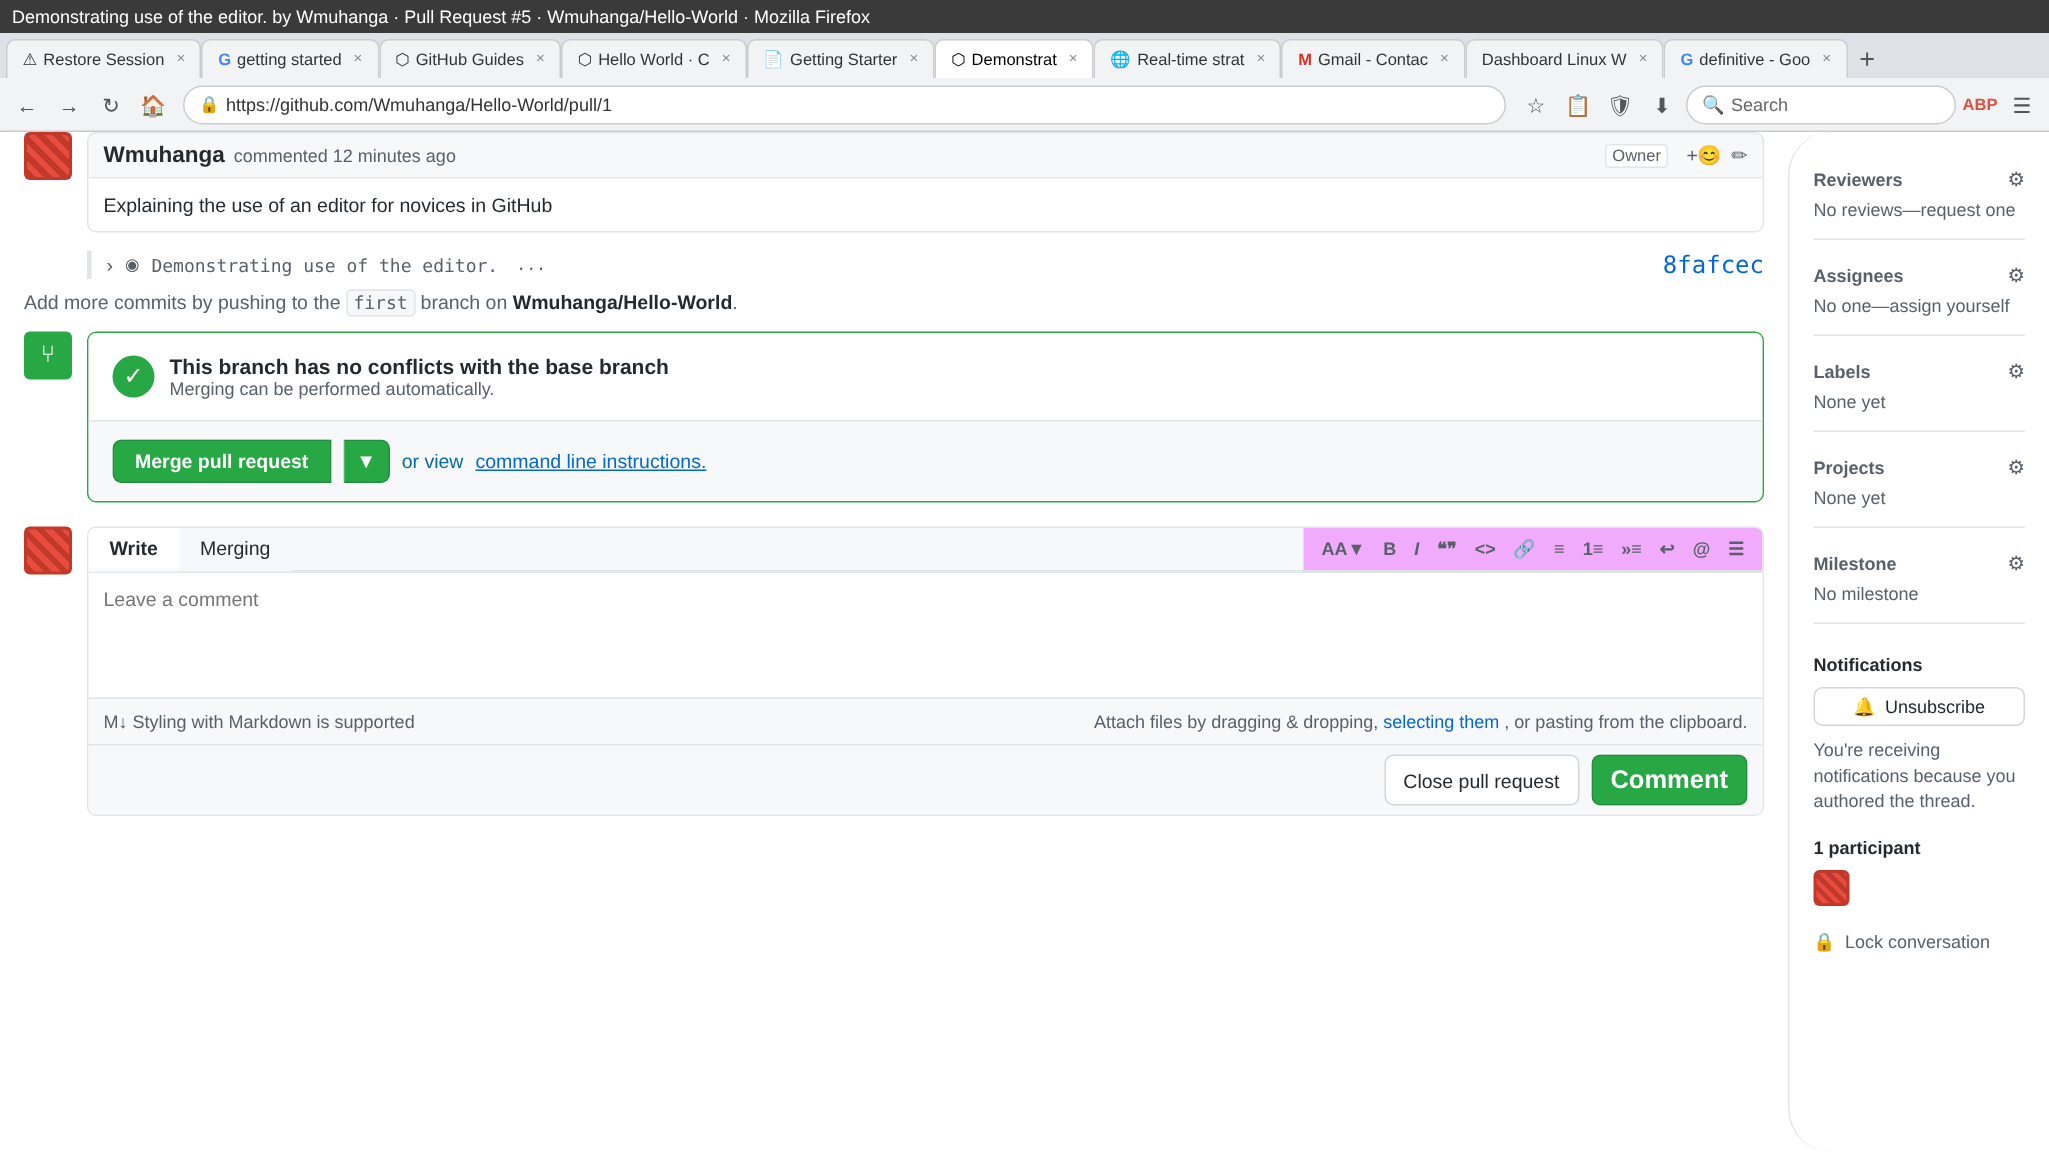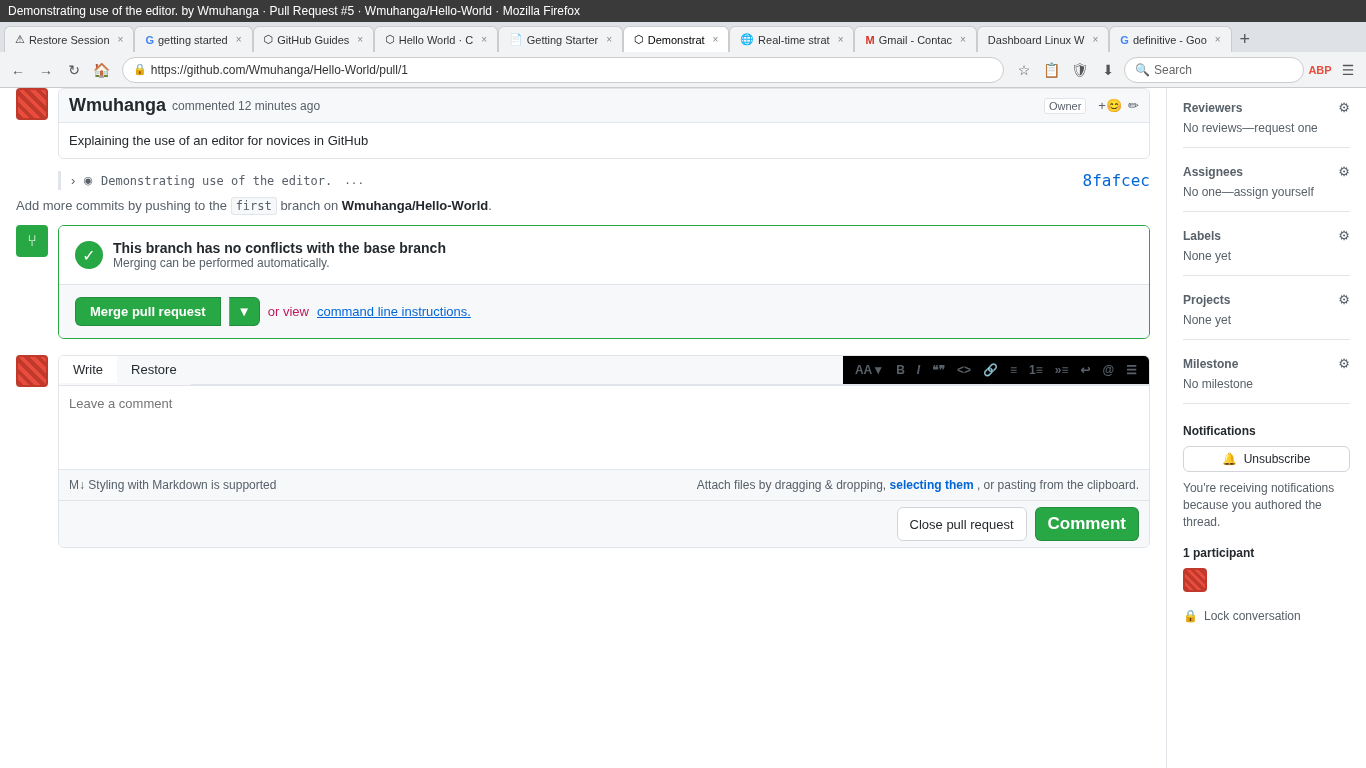--- a/index.html
+++ b/index.html
@@ -89,29 +89,29 @@
       background: #fff;
       color: #000;
     }
     .tab-close { font-size: 10px; color: #888; cursor: pointer; margin-left: 4px; }
     .tab-new { width: 26px; height: 26px; display: flex; align-items: center; justify-content: center; font-size: 18px; cursor: pointer; color: #555; }
 
     
     .page { background: #fff; height: calc(768px - 22px - 36px - 30px); display: flex; flex-direction: column; overflow: hidden; }
     .main-layout { display: flex; flex: 1; overflow: hidden; }
     .content-area { flex: 1; overflow-y: auto; padding: 0 16px 16px 16px; }
-    .sidebar { width: 200px; padding: 12px 16px; border-left: 1px solid #e1e4e8; overflow-y: auto; flex-shrink: 0; }
+    .sidebar { width: 174px; padding: 24px 16px; border-left: 1px solid #e1e4e8; overflow-y: auto; flex-shrink: 0; border-radius: 29px; }
 
     
     .comment-block { display: flex; gap: 10px; margin-bottom: 12px; }
     .avatar-placeholder { width: 32px; height: 32px; background: #c0392b; border-radius: 4px; flex-shrink: 0; display: flex; align-items: center; justify-content: center; }
     .avatar-inner { width: 28px; height: 28px; background: repeating-linear-gradient(45deg, #c0392b, #c0392b 4px, #e74c3c 4px, #e74c3c 8px); border-radius: 3px; }
     .comment-box { flex: 1; border: 1px solid #e1e4e8; border-radius: 6px; overflow: hidden; background: #f6f8fa; }
     .comment-header { background: #f6f8fa; border-bottom: 1px solid #e1e4e8; padding: 6px 10px; display: flex; align-items: center; gap: 6px; }
-    .comment-author { font-weight: 600; font-size: 18px; }
+    .comment-author { font-weight: 600; font-size: 15px; }
     .comment-time { color: #586069; font-size: 12px; }
     .owner-badge { background: #fff; border: 1px solid #e1e4e8; border-radius: 3px; padding: 1px 4px; font-size: 11px; color: #586069; margin-left: auto; }
     .comment-body { padding: 10px; background: #fff; font-size: 13px; }
 
     
     .commit-ref { display: flex; gap: 8px; margin: 8px 0 8px 42px; align-items: center; border-left: 3px solid #e1e4e8; padding-left: 10px; }
     .commit-msg { font-family: monospace; font-size: 12px; color: #586069; }
     .commit-hash { font-family: monospace; font-size: 16px; color: #0366d6; }
 
     
@@ -124,35 +124,35 @@
     .merge-icon-wrap { width: 32px; height: 32px; background: #28a745; border-radius: 4px; display: flex; align-items: center; justify-content: center; flex-shrink: 0; }
     .merge-icon-inner { width: 28px; height: 28px; background: #28a745; border-radius: 3px; display: flex; align-items: center; justify-content: center; color: #fff; font-size: 16px; }
     .merge-box { flex: 1; border: 1px solid #28a745; border-radius: 6px; overflow: hidden; }
     .merge-status { display: flex; align-items: center; gap: 10px; padding: 14px 16px; background: #fff; }
     .merge-check { width: 28px; height: 28px; background: #28a745; border-radius: 50%; display: flex; align-items: center; justify-content: center; color: #fff; font-size: 16px; flex-shrink: 0; }
     .merge-text h3 { font-size: 14px; font-weight: 600; }
     .merge-text p { font-size: 12px; color: #586069; }
     .merge-actions { padding: 12px 16px; border-top: 1px solid #e1e4e8; background: #f6f8fa; display: flex; align-items: center; gap: 8px; }
     .btn-merge { background: #28a745; color: #fff; border: 1px solid rgba(27,31,35,.2); border-radius: 6px 0 0 6px; padding: 6px 14px; font-size: 13px; font-weight: 600; cursor: pointer; }
     .btn-merge-dropdown { background: #28a745; color: #fff; border: 1px solid rgba(27,31,35,.2); border-left: 1px solid rgba(255,255,255,.2); border-radius: 0 6px 6px 0; padding: 6px 8px; cursor: pointer; }
-    .merge-or { color: #be185d; font-size: 13px; }
+    .merge-or { color: #0369a1; font-size: 13px; }
     .merge-cmdline { color: #0366d6; font-size: 13px; cursor: pointer; }
 
     
     .reply-section { display: flex; gap: 10px; margin-bottom: 16px; }
     .reply-box { flex: 1; border: 1px solid #e1e4e8; border-radius: 6px; overflow: hidden; }
     .reply-tabs { display: flex; border-bottom: 1px solid #e1e4e8; background: #f6f8fa; }
     .reply-tab { padding: 6px 14px; font-size: 13px; cursor: pointer; border-bottom: 2px solid transparent; }
-    .reply-tab.active { background: #fff; border-bottom: 2px solid #f6f8fa; font-weight: 400; }
-    .reply-toolbar { padding: 4px 8px; border-bottom: 1px solid #e1e4e8; display: flex; align-items: center; gap: 4px; background: #000000; }
+    .reply-tab.active { background: #fff; border-bottom: 2px solid #f6f8fa; font-weight: 700; }
+    .reply-toolbar { padding: 4px 8px; border-bottom: 1px solid #e1e4e8; display: flex; align-items: center; gap: 4px; background: #f0abfc; }
     .toolbar-btn { background: transparent; border: none; padding: 2px 4px; cursor: pointer; color: #586069; font-size: 12px; font-weight: 600; border-radius: 3px; }
     .reply-textarea { width: 100%; min-height: 80px; border: none; padding: 10px; font-size: 13px; color: #586069; resize: none; background: #fff; outline: none; font-family: inherit; }
     .reply-footer { padding: 8px 10px; border-top: 1px solid #e1e4e8; display: flex; align-items: center; justify-content: space-between; background: #f6f8fa; }
     .reply-footer-note { color: #586069; font-size: 12px; }
-    .reply-footer-note a { color: #0366d6; text-decoration: none; font-weight: bold; }
+    .reply-footer-note a { color: #0366d6; text-decoration: none; }
     .reply-footer-actions { display: flex; gap: 8px; }
     .btn-close-pr { background: #fff; border: 1px solid #d1d5da; border-radius: 6px; padding: 6px 12px; font-size: 13px; cursor: pointer; color: #24292e; }
     .btn-comment { background: #28a745; color: #fff; border: 1px solid rgba(27,31,35,.2); border-radius: 6px; padding: 6px 12px; font-size: 17px; font-weight: 600; cursor: pointer; }
 
     
     .protip { text-align: center; color: #586069; font-size: 13px; padding: 8px; }
     .protip a { color: #0366d6; text-decoration: none; }
 
     
     .sidebar-section { margin-bottom: 16px; border-bottom: 1px solid #e1e4e8; padding-bottom: 12px; }
@@ -323,21 +323,21 @@
         </div>
       </div>
 
       <div class="reply-section">
         <div class="avatar-placeholder" style="width:32px;height:32px;">
           <div class="avatar-inner"></div>
         </div>
         <div class="reply-box">
           <div class="reply-tabs">
             <div class="reply-tab active">Write</div>
-            <div class="reply-tab">Restore</div>
+            <div class="reply-tab">Merging</div>
             <div style="flex:1;background:#f6f8fa;border-bottom:1px solid #e1e4e8;"></div>
             <div class="reply-toolbar">
               <button class="toolbar-btn">AA▼</button>
               <button class="toolbar-btn"><strong>B</strong></button>
               <button class="toolbar-btn"><em>I</em></button>
               <button class="toolbar-btn">❝❞</button>
               <button class="toolbar-btn">&lt;&gt;</button>
               <button class="toolbar-btn">🔗</button>
               <button class="toolbar-btn">≡</button>
               <button class="toolbar-btn">1≡</button>

